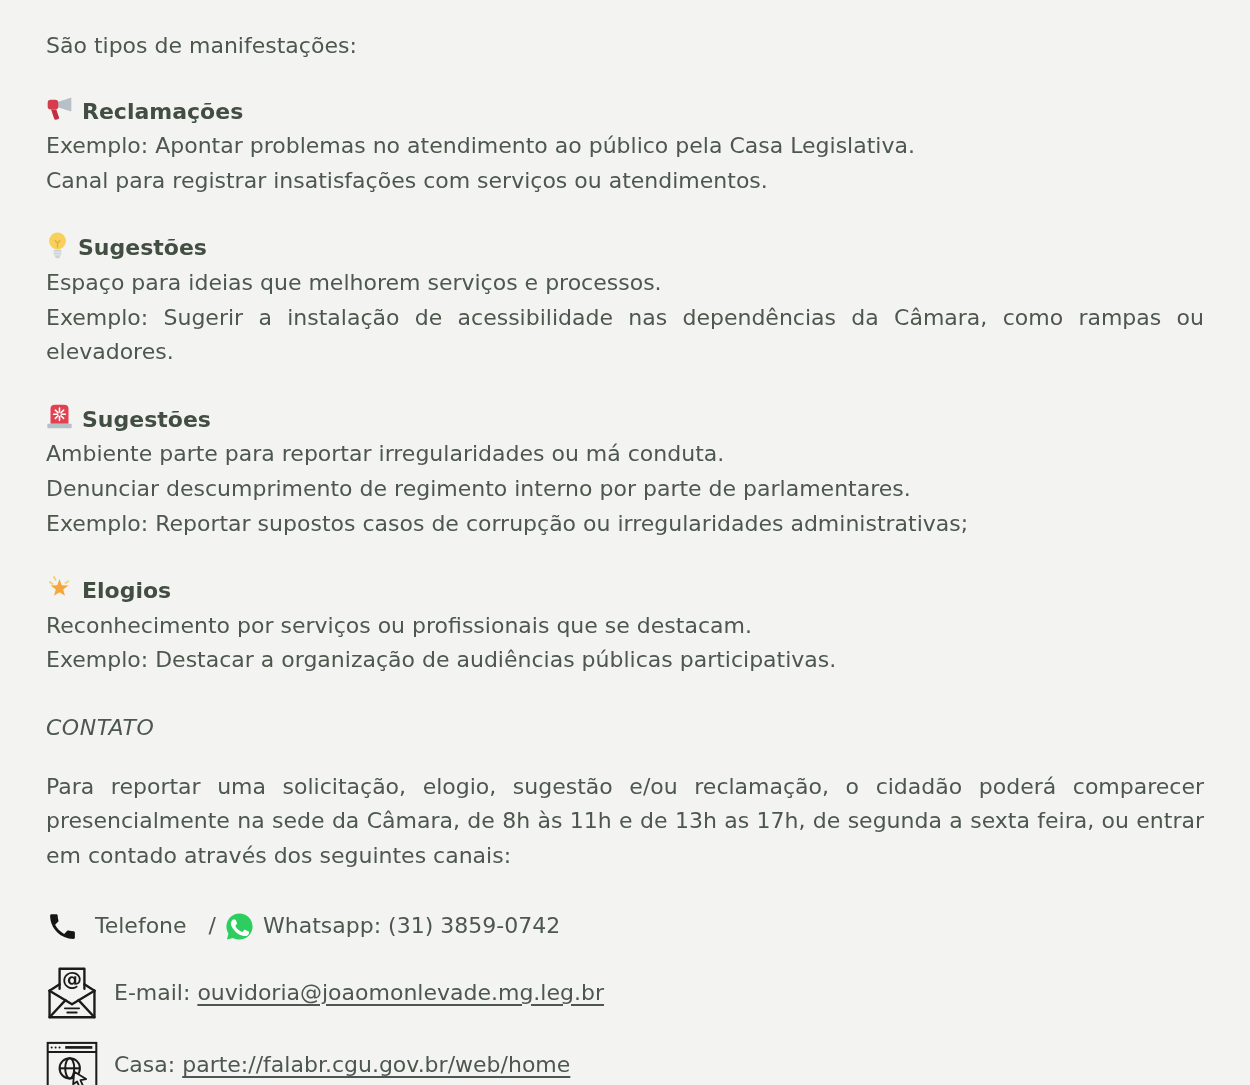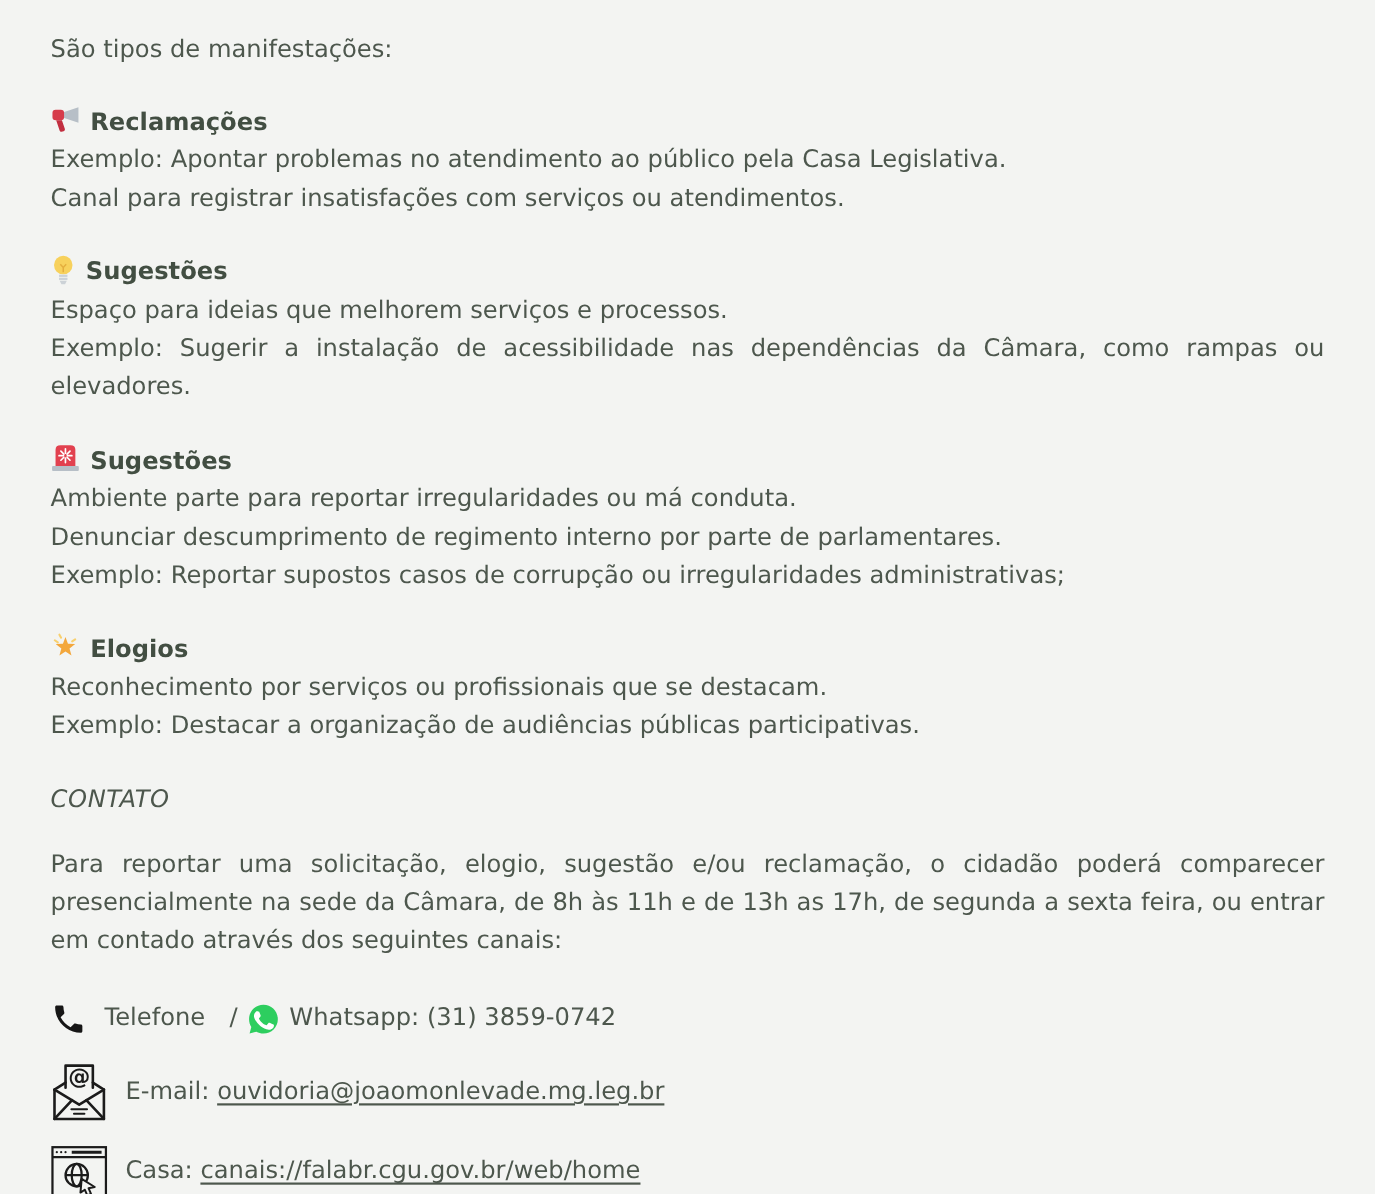--- a/index.html
+++ b/index.html
@@ -197,14 +197,14 @@
       <circle cx="12" cy="5.5" r="0.9" fill="#1b1b1b" stroke="none"></circle>
       <path d="M17 5.5 H41" stroke-width="2.4"></path>
       <circle cx="21" cy="24" r="9"></circle>
       <ellipse cx="21" cy="24" rx="4" ry="9"></ellipse>
       <path d="M12 24 H30"></path>
       <path d="M25 27 L35.5 33.5 L30.5 34.5 L32.5 39 L29.5 40.2 L27.5 35.7 L24 38 Z" fill="#f3f4f2" stroke-width="1.6" stroke-linejoin="round"></path>
     </svg>
   </span>
   <span class="gap-m"></span>
   <span class="txt">Casa: </span>
-  <a class="doc-link">canais://falabr.cgu.gov.br/web/home</a>
+  <a class="doc-link">parte://falabr.cgu.gov.br/web/home</a>
 </div>
 
 </body></html>

